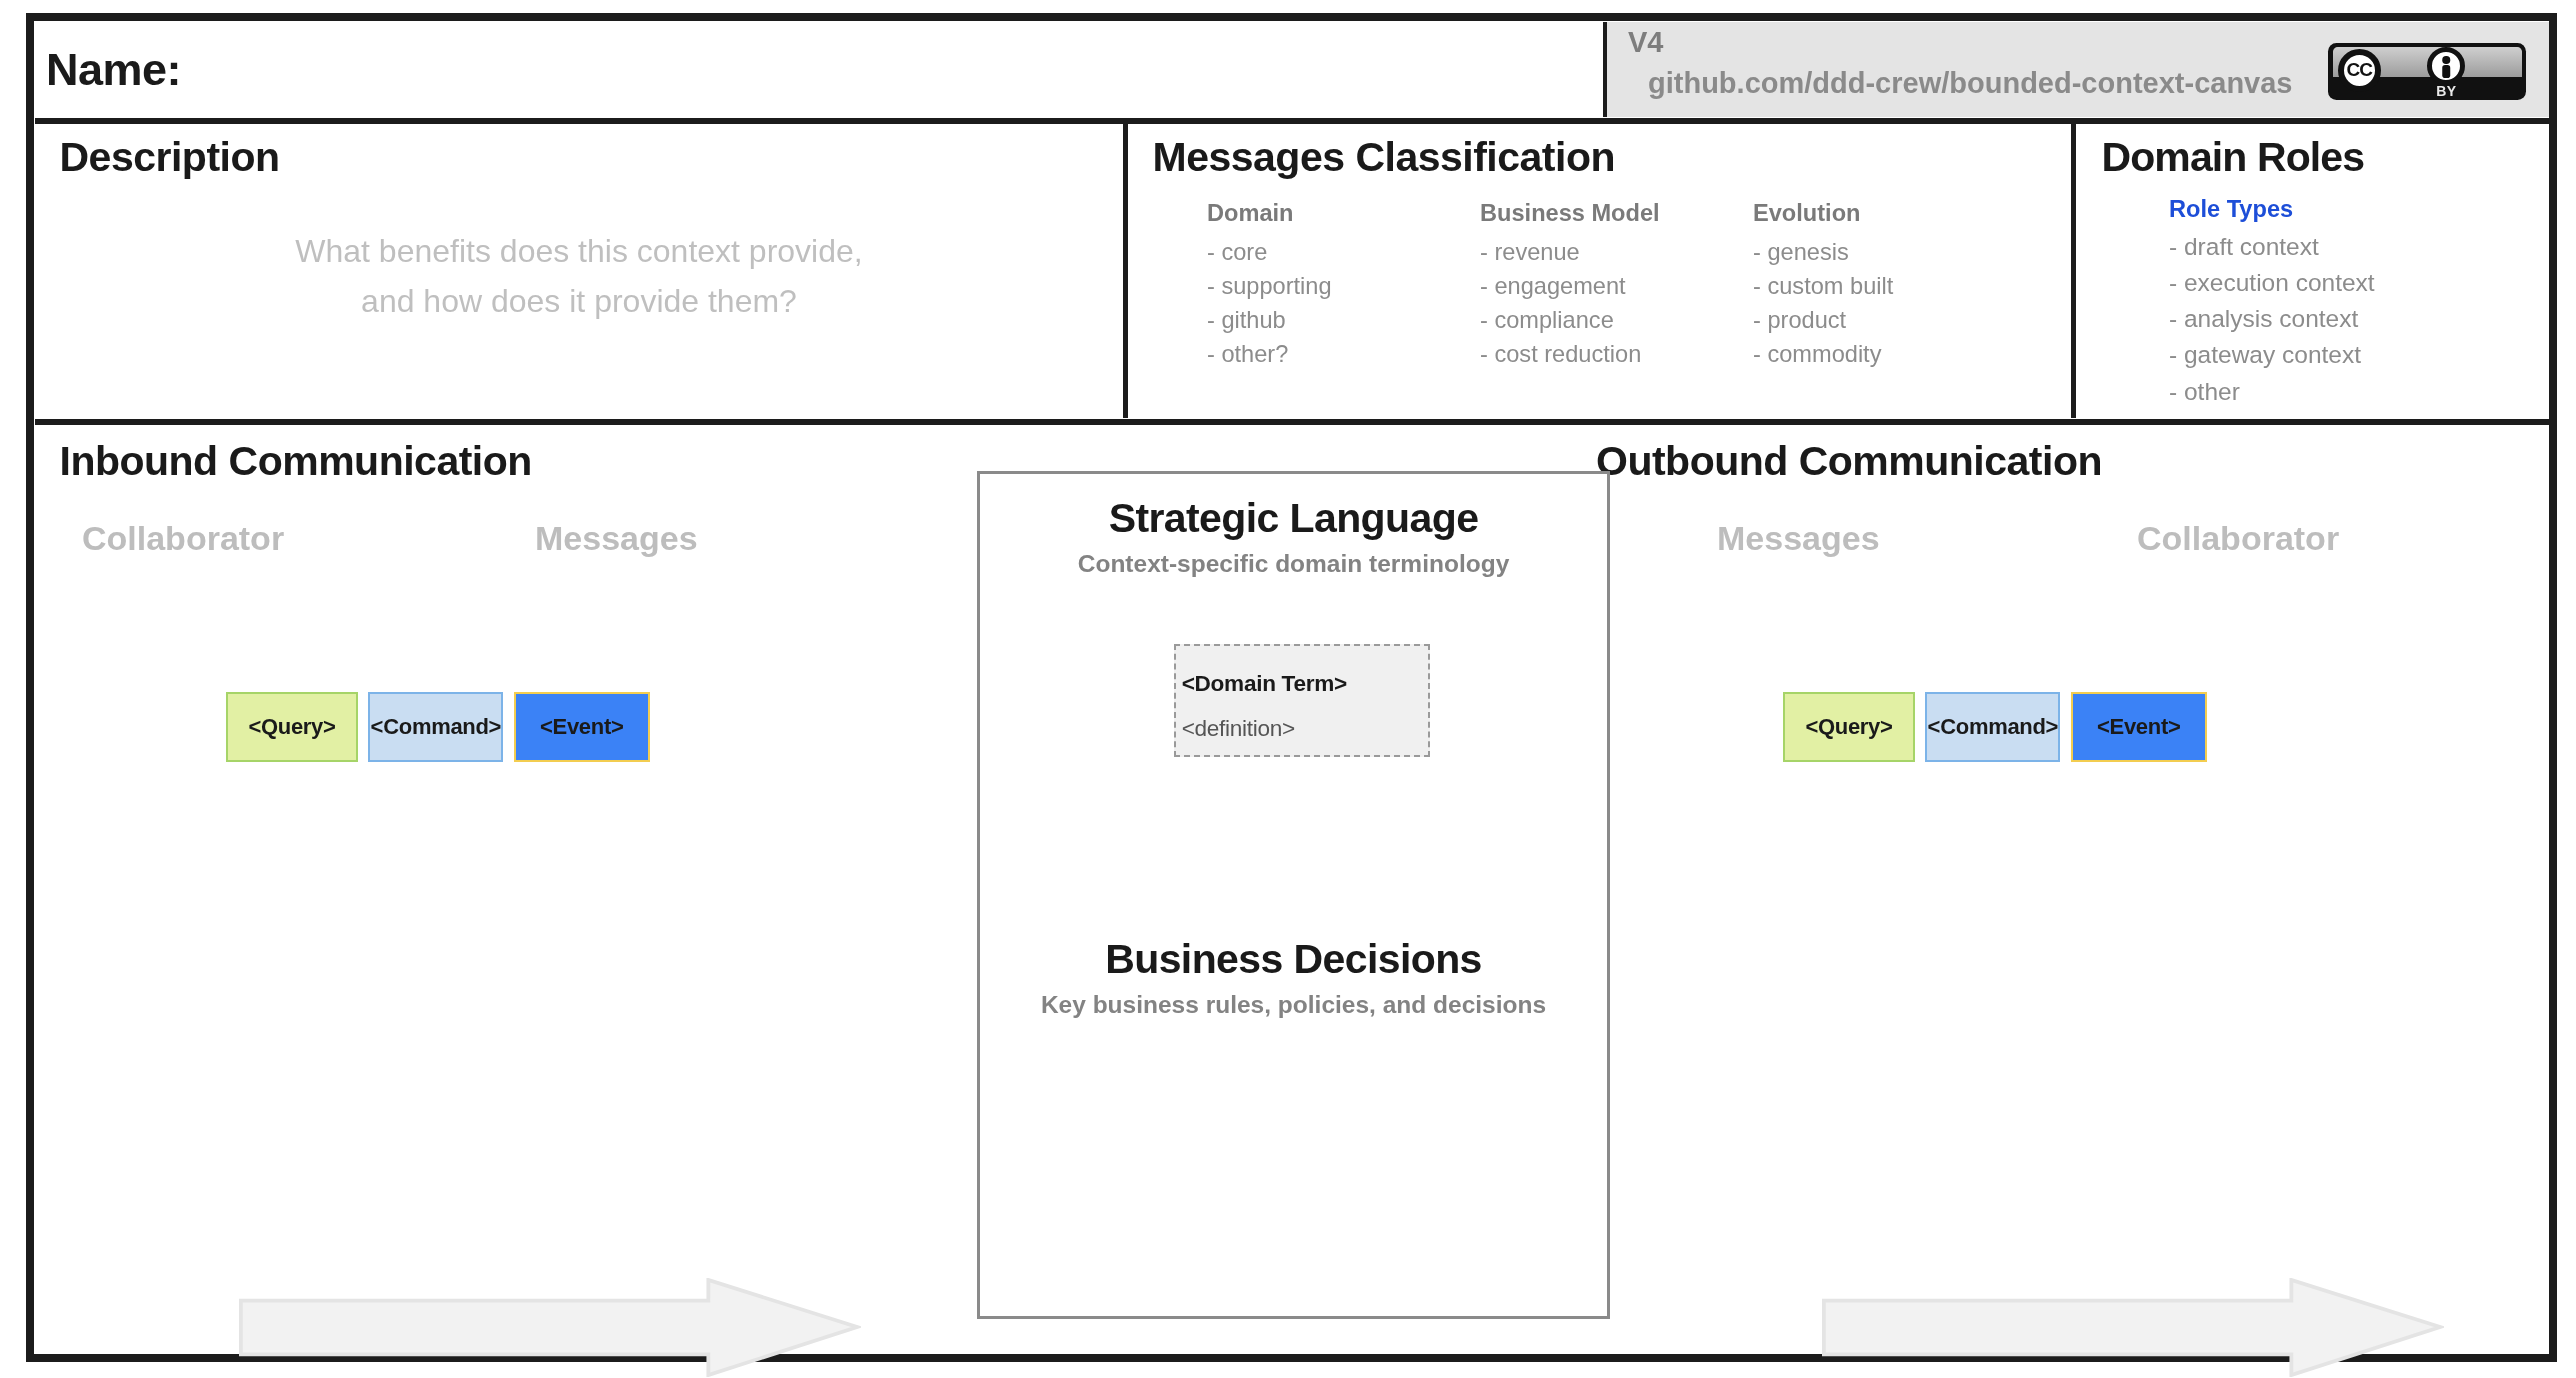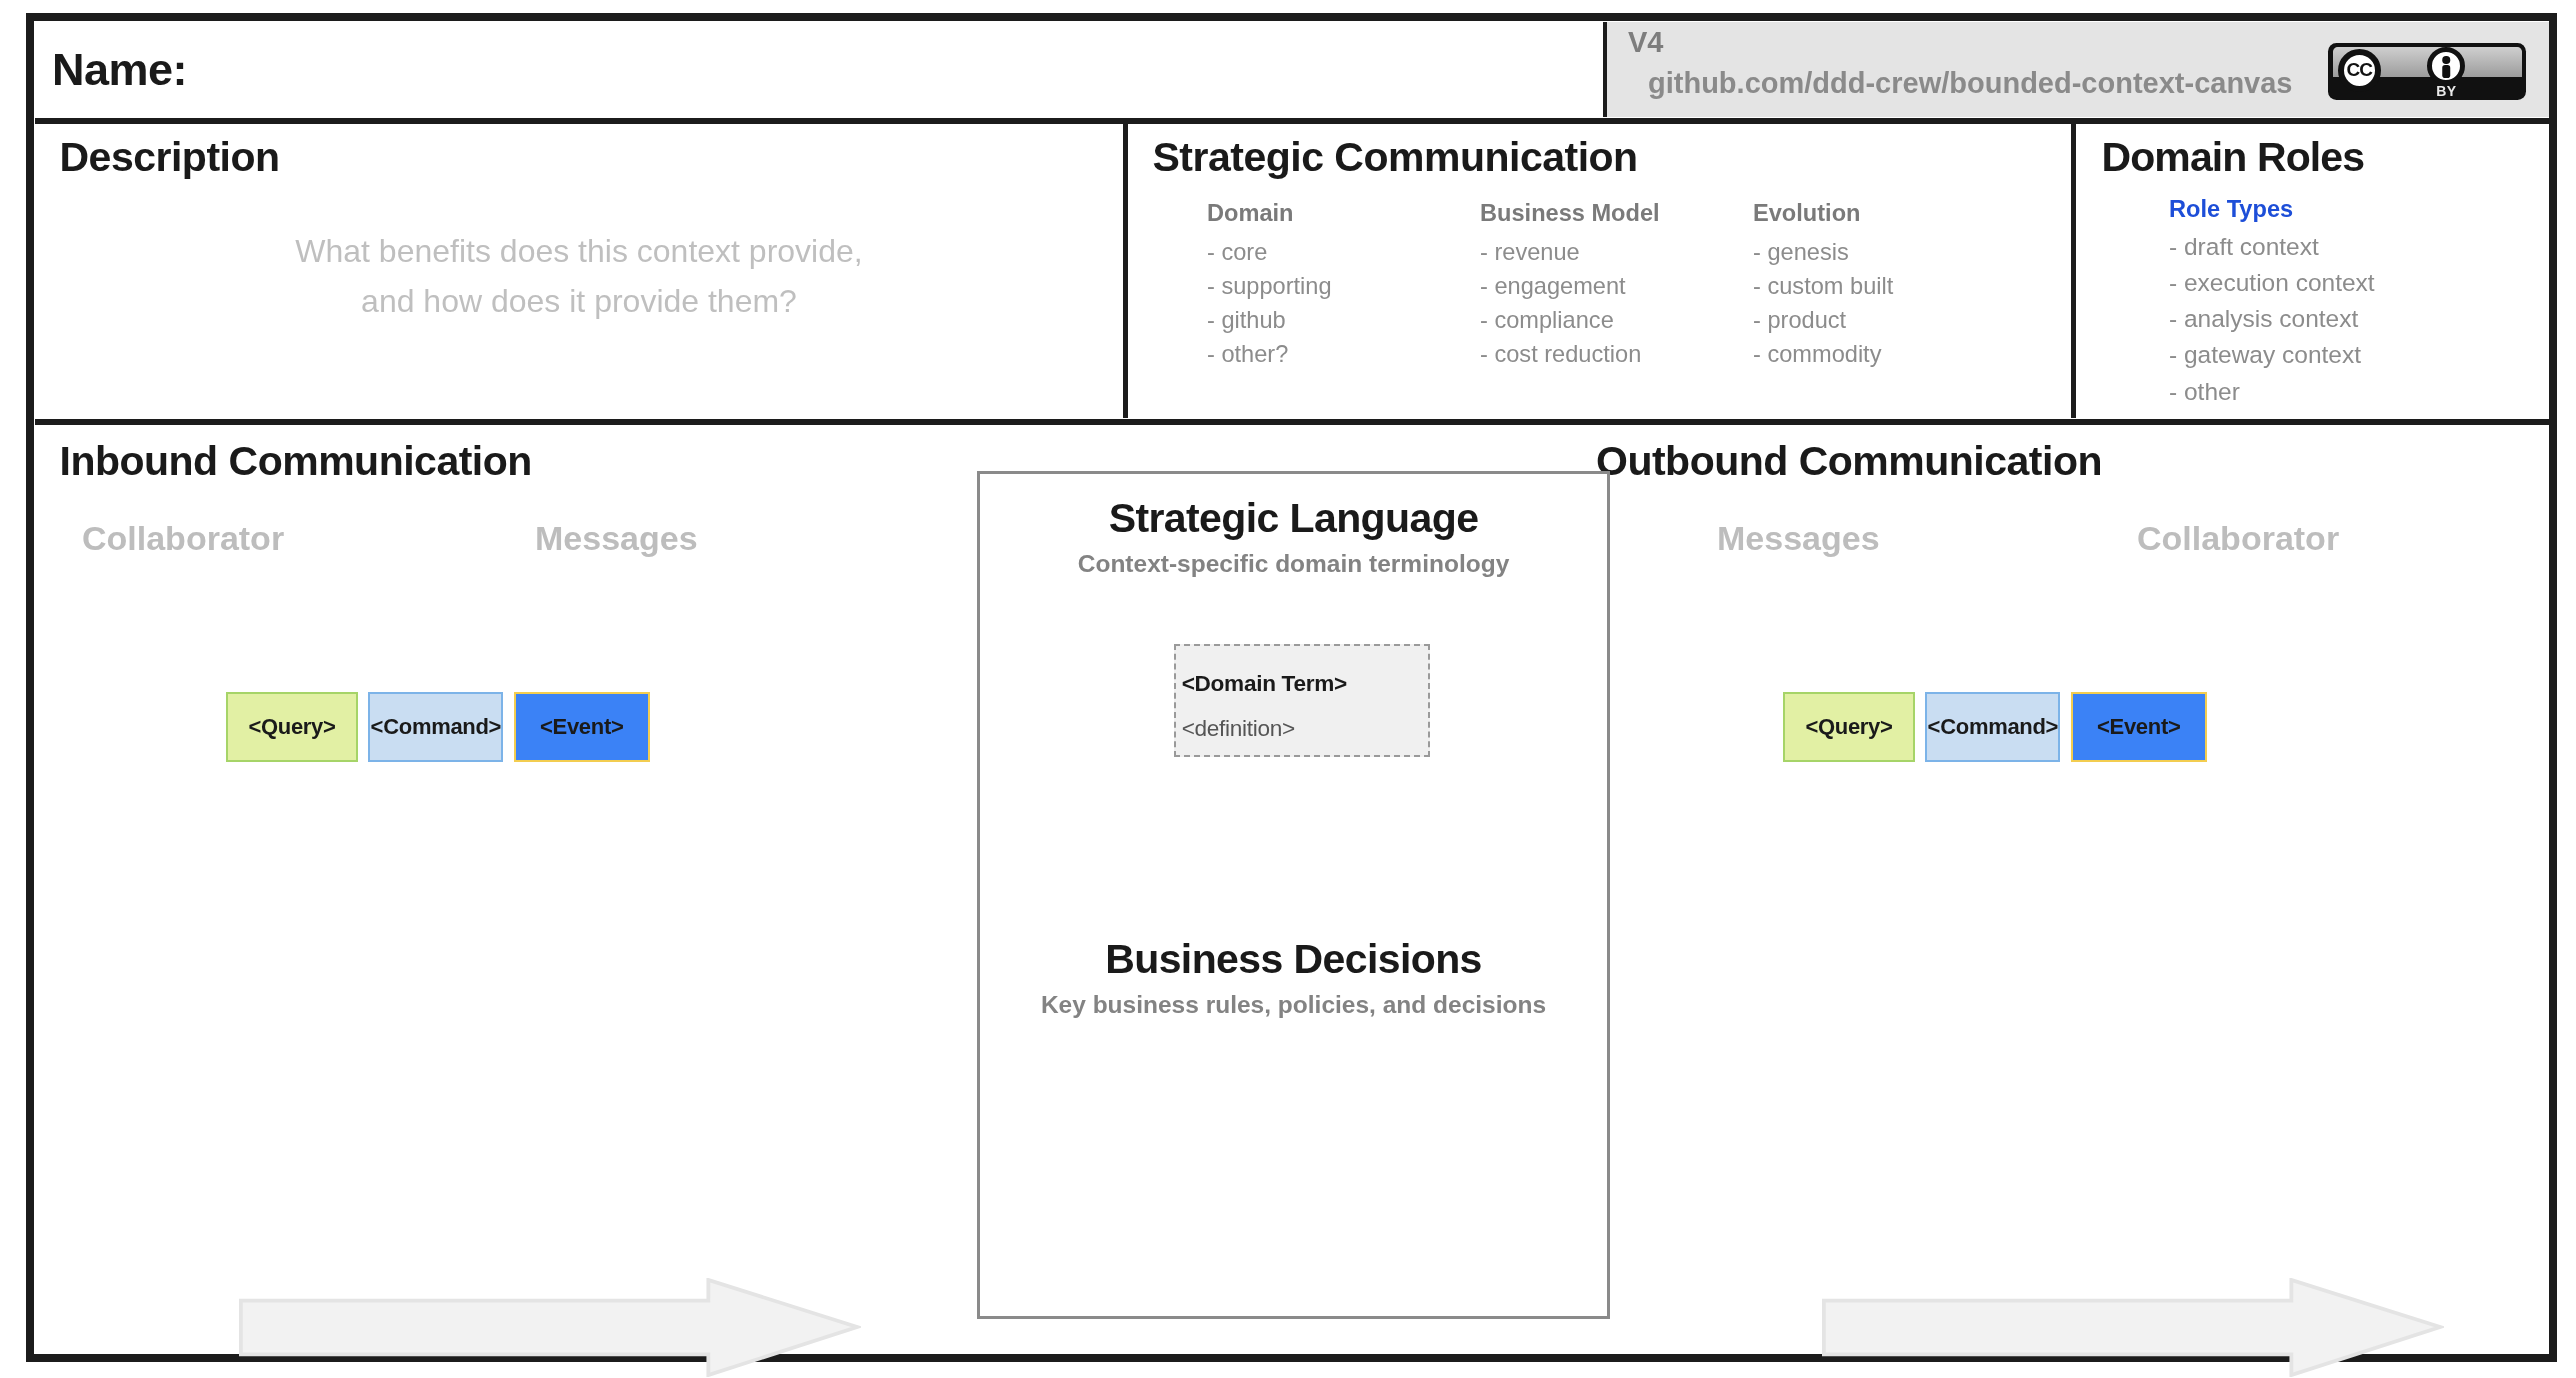--- a/index.html
+++ b/index.html
@@ -40,21 +40,21 @@
     width:1572px; height:95px;
     box-sizing:border-box;
     border-right:4.7px solid #1c1c1c;
     display:flex; align-items:center;
   }
   .name-label{
     font-size:45px;
     font-weight:bold;
     color:#1a1a1a;
     letter-spacing:-0.5px;
-    padding-left:17px;
+    padding-left:11px;
     font-stretch:condensed;
   }
   .version-cell{
     position:absolute;
     left:1572px; top:0;
     width:942px; height:95px;
     background:#e4e4e4;
     box-sizing:border-box;
   }
   .version-num{
@@ -362,21 +362,21 @@
 
     <div class="cell-desc">
       <div class="sec-title">Description</div>
       <div class="desc-placeholder">
         <div>What benefits does this context provide,</div>
         <div>and how does it provide them?</div>
       </div>
     </div>
 
     <div class="cell-strat">
-      <div class="sec-title">Strategic Communication</div>
+      <div class="sec-title">Messages Classification</div>
       <div class="strat-cols">
 
         <div class="strat-col">
           <div class="strat-head">Domain</div>
           <div class="strat-item">- core</div>
           <div class="strat-item">- supporting</div>
           <div class="strat-item">- github</div>
           <div class="strat-item">- other?</div>
         </div>
 

